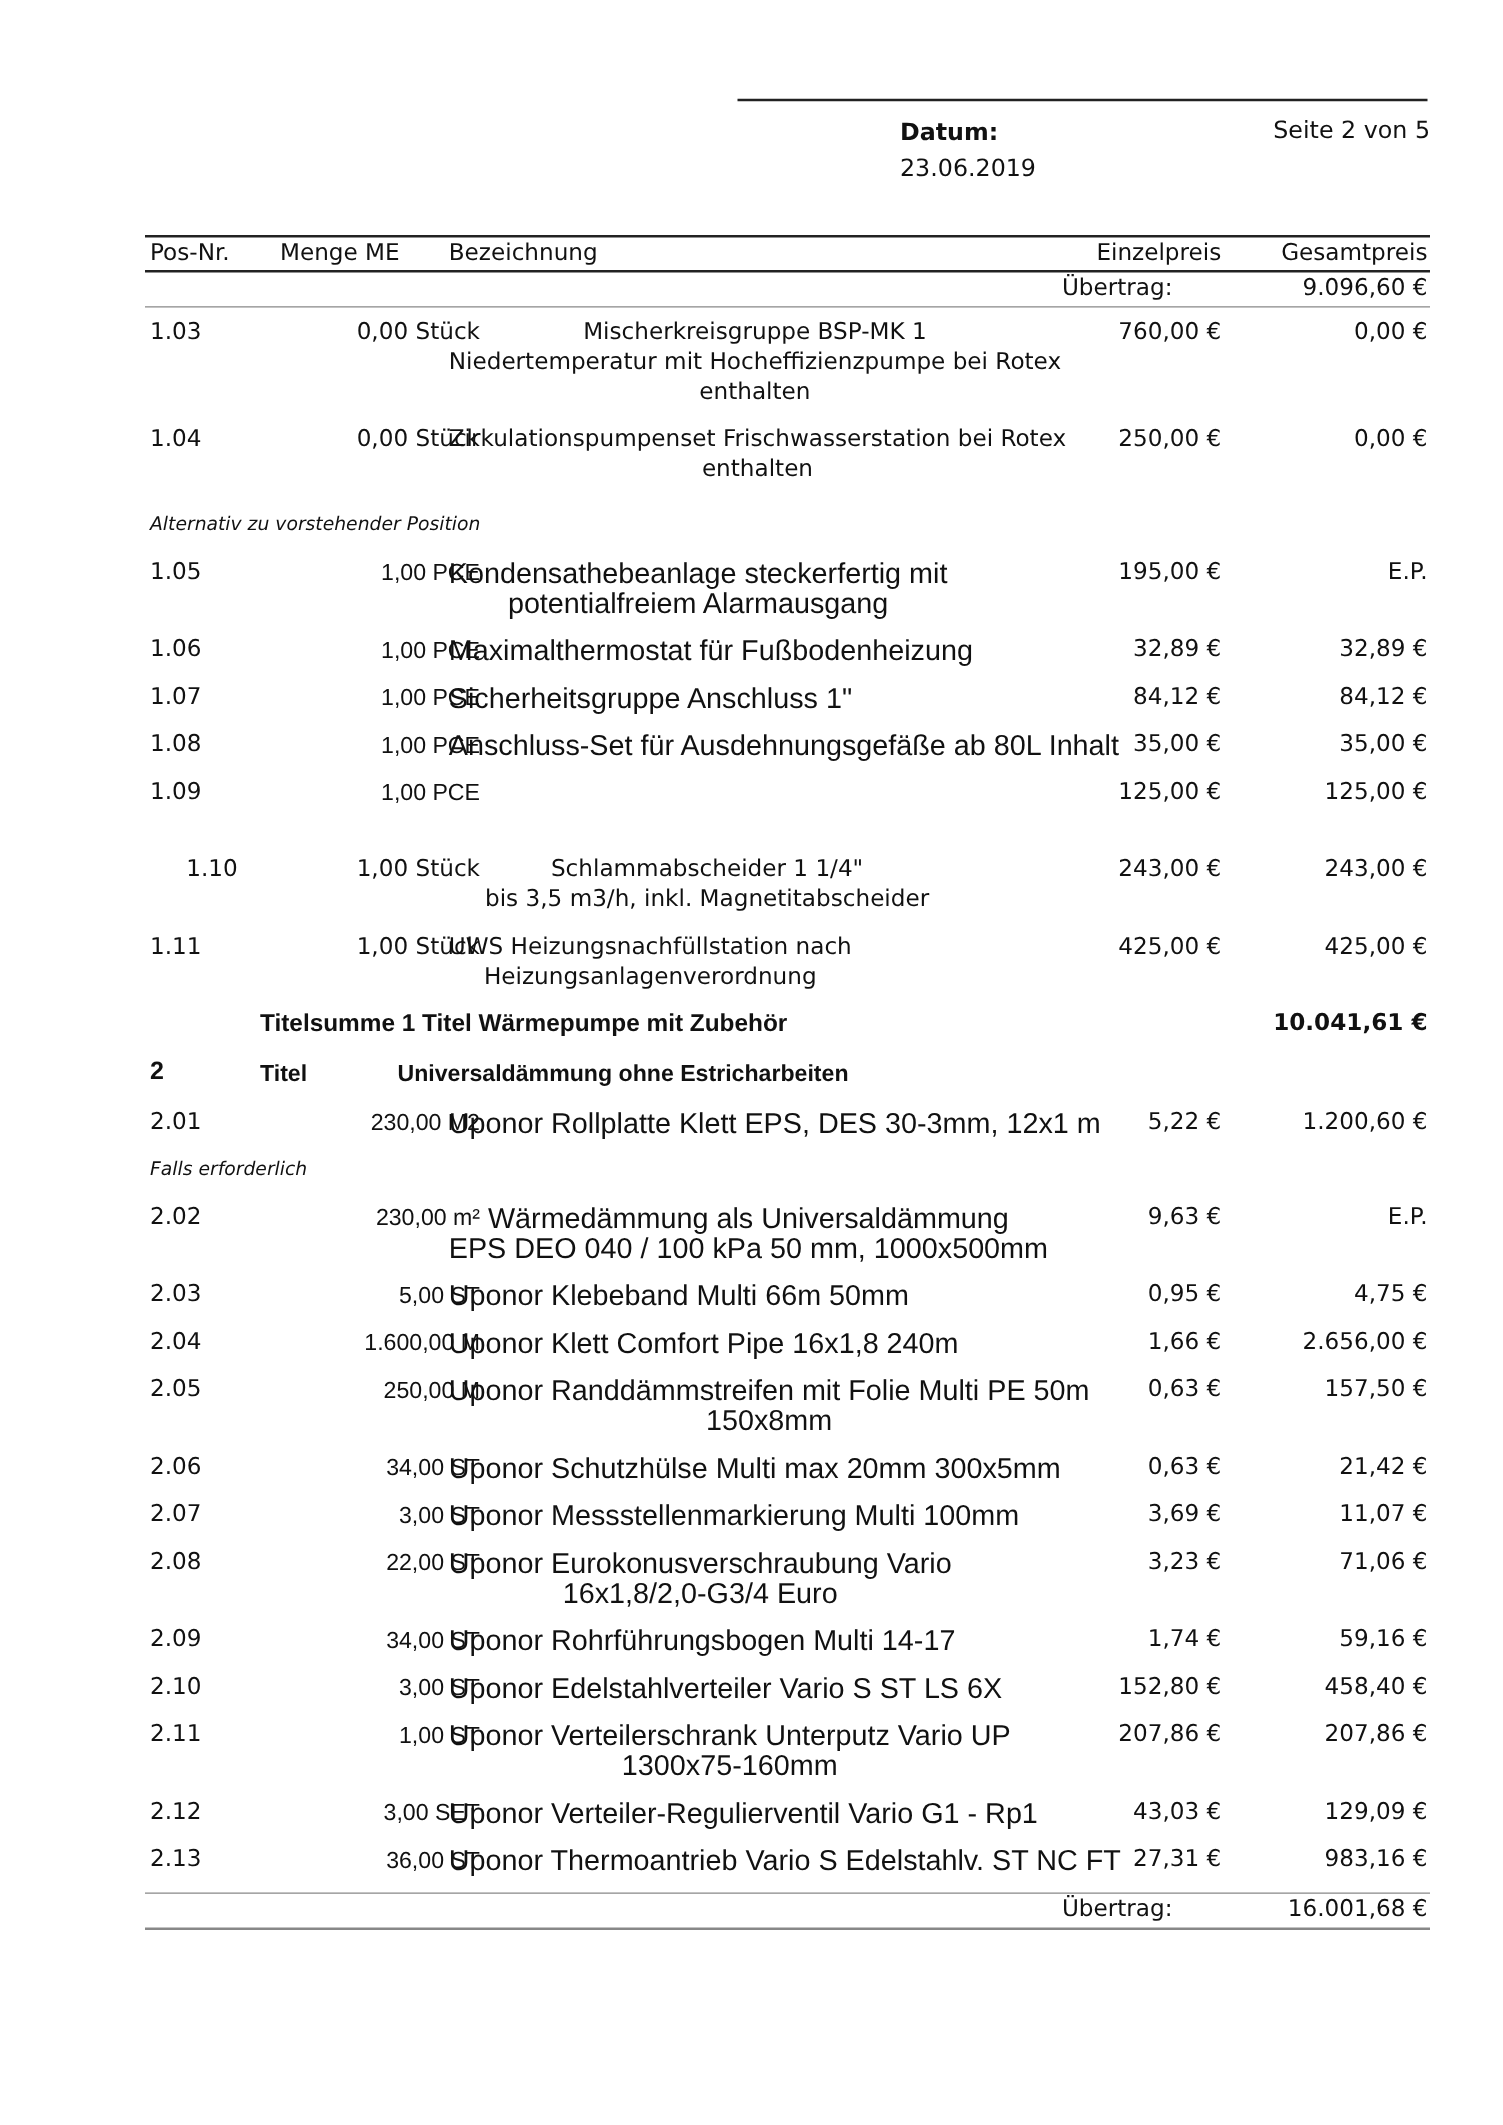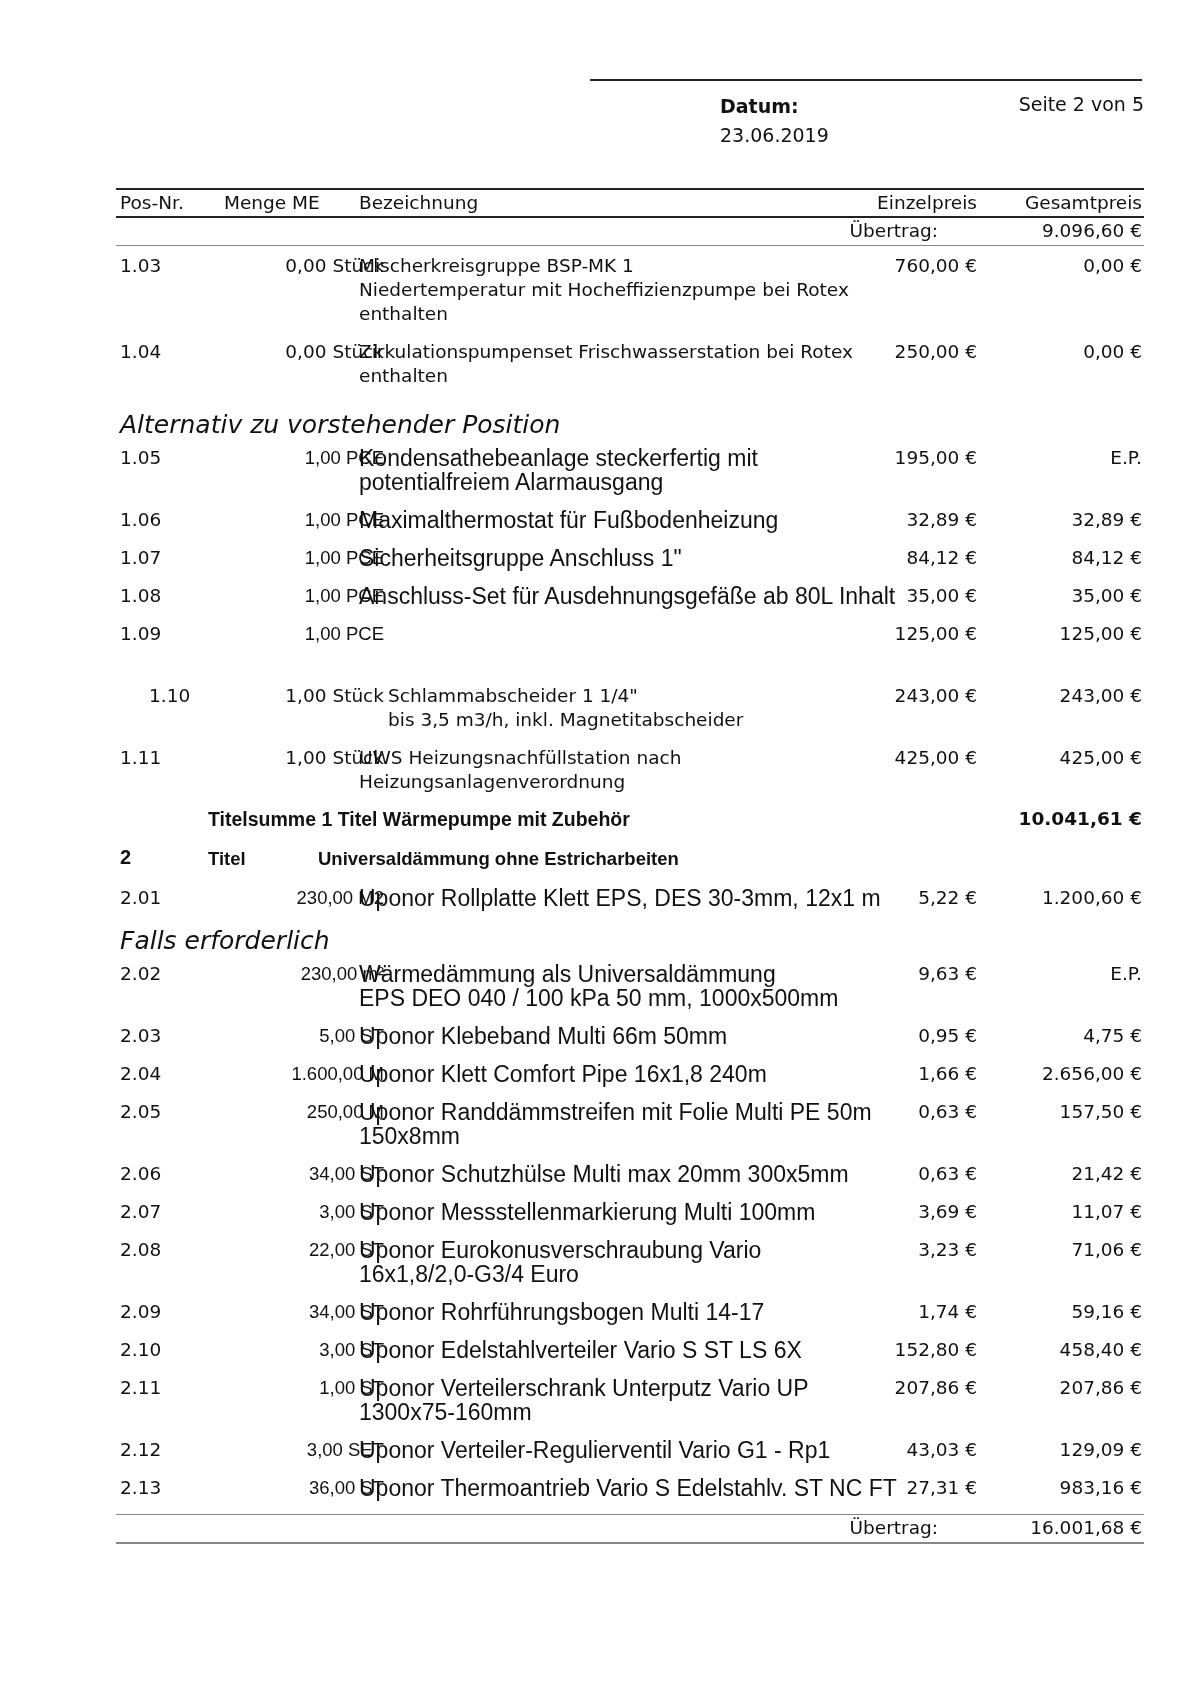--- a/index.html
+++ b/index.html
@@ -13,29 +13,29 @@
   .table { position: absolute; left: 116px; top: 188px; width: 1028px; }
   .hdr { position: relative; height: 26px; border-top: 2px solid #222; border-bottom: 2px solid #222; font-size: 18.5px; }
   .hdr span { position: absolute; top: 2px; white-space: nowrap; }
   .carry { position: relative; height: 27px; border-bottom: 1px solid #888; font-size: 18.5px; }
   .carry span { position: absolute; top: 2px; white-space: nowrap; }
   .c-pos { left: 4px; }
   .c-desc { left: 243px; }
   .c-unit { right: 167px; text-align: right; }
   .c-total { right: 2px; text-align: right; }
 
-  .row { position: relative; font-size: 18.5px; line-height: 24px; }
+  .row { position: relative; font-size: 18.5px; line-height: 24px; text-align: center; }
   .row .pos { position: absolute; left: 4px; top: 0; }
   .row .qty { position: absolute; right: 760px; top: 0; white-space: nowrap; }
   .row .desc { position: absolute; left: 243px; top: 0; white-space: nowrap; }
   .row .desc.arial { font-family: "Liberation Sans", sans-serif; font-size: 23px; }
   .row .unit { position: absolute; right: 167px; top: 0; white-space: nowrap; }
   .row .total { position: absolute; right: 2px; top: 0; white-space: nowrap; }
   .arialq { font-family: "Liberation Sans", sans-serif; }
-  .note { position: relative; font-style: italic; font-size: 25px; padding-left: 4px; }
+  .note { position: relative; font-style: italic; font-size: 15px; padding-left: 4px; }
   .sum { position: relative; font-weight: bold; font-family: "Liberation Sans", sans-serif; font-size: 19.5px; }
   .sum .lbl { position: absolute; left: 92px; top: 0; }
   .sum .val { position: absolute; right: 2px; top: 0; font-family: "DejaVu Sans", sans-serif; font-size: 18.5px; }
   .title-row { position: relative; font-weight: bold; font-family: "Liberation Sans", sans-serif; font-size: 18.5px; }
   .title-row .num { position: absolute; left: 4px; top: 0; font-size: 20px; }
   .title-row .kw { position: absolute; left: 92px; top: 2px; }
   .title-row .name { position: absolute; left: 202px; top: 2px; }
   .foot { position: relative; height: 27px; border-top: 1px solid #888; border-bottom: 2px solid #888; font-size: 18.5px; }
   .foot span { position: absolute; top: 2px; white-space: nowrap; }
 </style>

